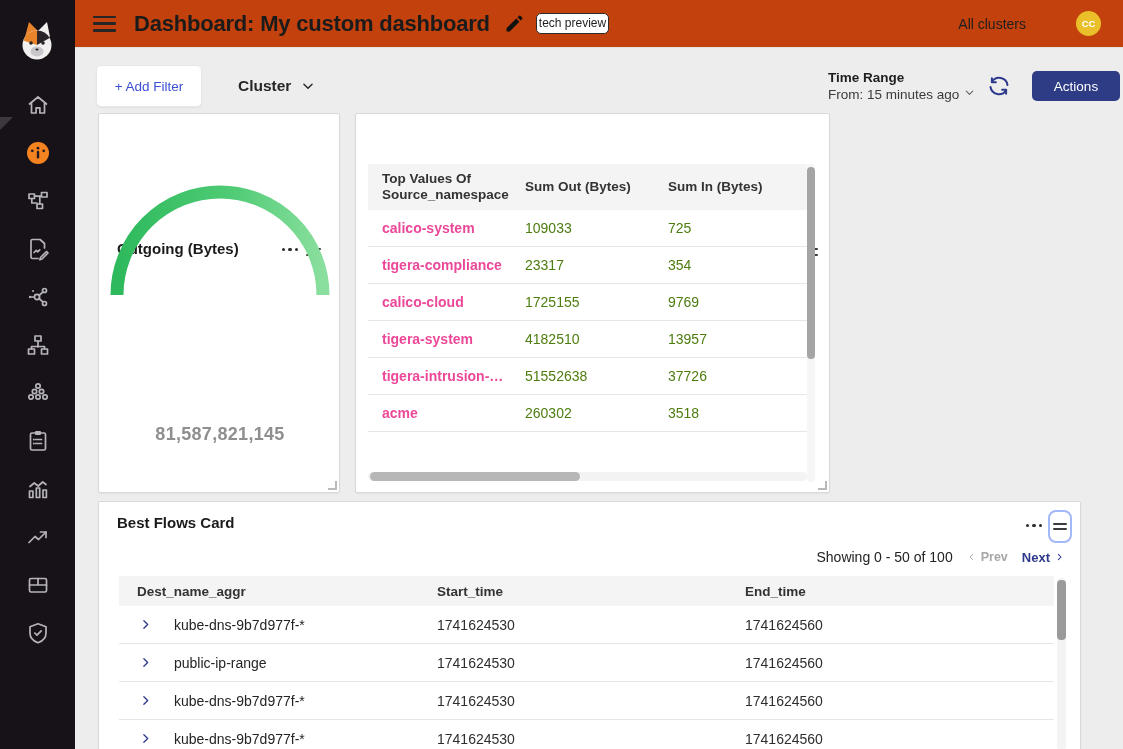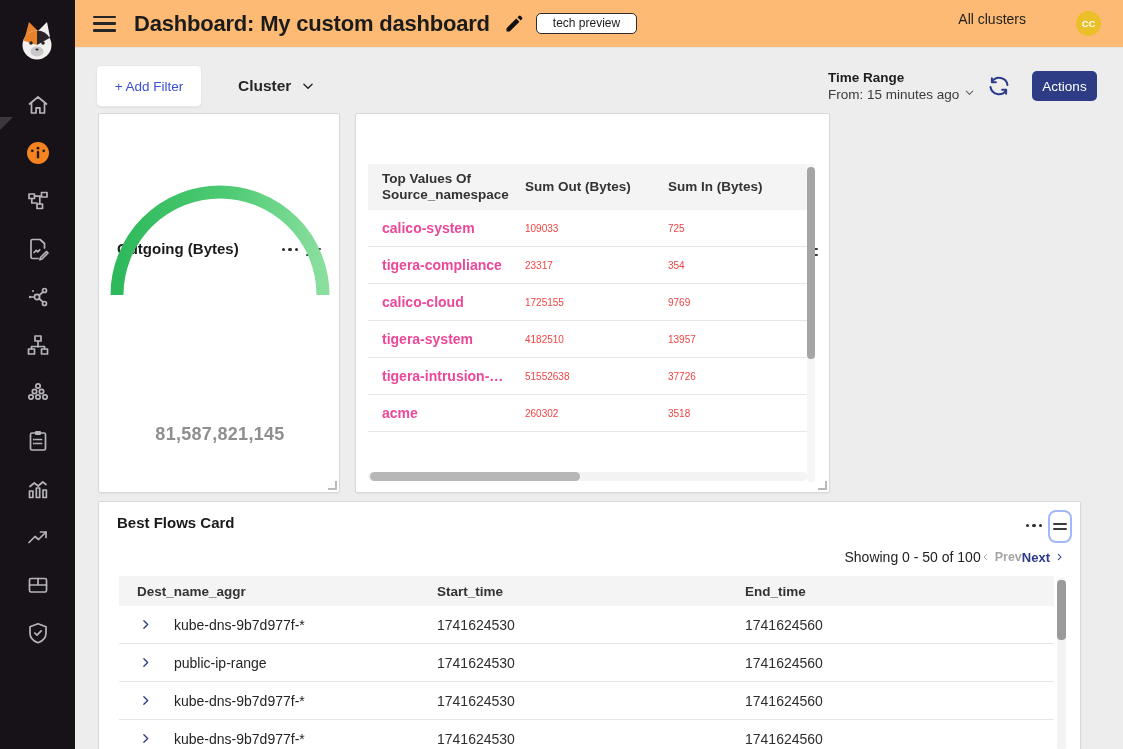--- a/index.html
+++ b/index.html
@@ -12,47 +12,47 @@
   .logo { position:absolute; left:15px; top:18px; width:44px; height:48px; }
   .side-notch { position:absolute; left:0; top:117px; width:0; height:0;
     border-left:13px solid #3c383e; border-bottom:13px solid transparent; }
   .side-nav { position:absolute; left:0; top:81px; width:75px; display:flex; flex-direction:column; }
   .side-item { height:48px; display:flex; align-items:center; justify-content:center; cursor:pointer; }
   .side-item svg { width:24px; height:24px; stroke:#b7b4b9; fill:none; stroke-width:1.7;
     stroke-linecap:round; stroke-linejoin:round; }
   .side-item.active svg { stroke:none; }
 
   
-  .topbar { position:absolute; left:75px; top:0; width:1048px; height:48px; background:#fdba74;
+  .topbar { position:absolute; left:75px; top:0; width:1048px; height:48px; background:#c2410c;
     border-bottom:1px solid #e3e3e4; display:flex; align-items:center; z-index:4; }
   .hamburger { margin-left:18px; width:23px; height:16px; display:flex; flex-direction:column;
     justify-content:space-between; cursor:pointer; }
   .hamburger span { display:block; height:2.5px; background:#262626; border-radius:1px; }
   .page-title { margin-left:18px; font-size:22px; font-weight:800; color:#1b1b1b; letter-spacing:-0.2px; }
   .edit-btn { margin-left:14px; width:22px; height:22px; cursor:pointer; display:flex; align-items:center; }
   .badge { margin-left:10px; font-size:12px; font-weight:500; color:#1d1d1d;
-    border:1.4px solid #2c2c2c; border-radius:5px; padding:2px 16px 3px; background:#fff; }
-  .topbar-right { margin-left:auto; display:flex; align-items:flex-start; margin-right:22px; }
+    border:1.4px solid #2c2c2c; border-radius:5px; padding:2px 2px 3px; background:#fff; }
+  .topbar-right { margin-left:auto; display:flex; align-items:center; margin-right:22px; }
   .clusters-label { font-size:14px; font-weight:500; color:#1f1f1f; margin-right:50px; cursor:pointer; }
   .avatar { width:25px; height:25px; border-radius:50%; background:#eabf29; color:#ffffff;
     font-size:9.5px; font-weight:700; display:flex; align-items:center; justify-content:center; cursor:pointer; }
 
   
   .btn-add-filter { position:absolute; left:96px; top:65px; width:106px; height:42px; background:#fff;
     border:1px solid #e7e7e8; border-radius:5px; box-shadow:0 1px 2px rgba(0,0,0,.05);
     color:#3d50d4; font-size:13.5px; font-weight:500; cursor:pointer;
     display:flex; align-items:center; justify-content:center; font-family:inherit; }
   .cluster-dd { position:absolute; left:238px; top:74px; height:24px; display:flex; align-items:center;
     gap:10px; cursor:pointer; }
   .cluster-dd .lbl { font-size:15.5px; font-weight:600; color:#272727; }
   .time-range { position:absolute; left:828px; top:70px; cursor:pointer; }
   .time-range .tr-label { font-size:13.5px; font-weight:700; color:#1e1e1e; }
   .time-range .tr-value { margin-top:2px; font-size:13.5px; color:#3a3a3a; display:flex; align-items:flex-start; gap:5px; }
   .refresh-btn { position:absolute; left:987px; top:74px; width:24px; height:24px; cursor:pointer; }
-  .btn-actions { position:absolute; left:1032px; top:71px; width:65px; height:30px; background:#2d3c85;
+  .btn-actions { position:absolute; left:1032px; top:71px; width:88px; height:30px; background:#2d3c85;
     border:none; border-radius:5px; color:#fff; font-size:13.5px; font-weight:500; cursor:pointer; font-family:inherit; }
 
   
   .card { position:absolute; background:#fff; border:1px solid #d9d9da; border-radius:2px;
     box-shadow:0 1px 2px rgba(0,0,0,.05); }
   .card-title { position:absolute; font-size:15px; font-weight:800; color:#1b1b1b; }
   .dots-icon { position:absolute; display:flex; gap:3px; cursor:pointer; padding:4px 0; }
   .dots-icon i { width:3.4px; height:3.4px; border-radius:50%; background:#2c2c2c; }
   .drag-icon { position:absolute; display:flex; flex-direction:column; gap:3.5px; cursor:grab; padding:4px 0; }
   .drag-icon i { width:15px; height:2px; background:#3c3c3c; border-radius:1px; }
@@ -77,33 +77,33 @@
   #card-datavol .dots-icon { left:421px; top:130px; }
   #card-datavol .drag-icon { left:447px; top:130px; }
   .dv-table { position:absolute; left:12px; top:50px; width:439px; }
   .dv-header { display:grid; grid-template-columns:143px 143px 153px; background:#f4f4f5; height:46px;
     align-items:center; }
   .dv-header div { padding-left:14px; font-size:13.5px; font-weight:700; color:#333; line-height:1.2; }
   .dv-row { display:grid; grid-template-columns:143px 143px 153px; height:37px; align-items:center;
     border-bottom:1px solid #e6e6e7; background:#fff; }
   .dv-row a { padding-left:14px; font-size:14px; font-weight:700; color:#ec4899; text-decoration:none;
     white-space:nowrap; overflow:hidden; text-overflow:ellipsis; cursor:pointer; }
-  .dv-row span { padding-left:14px; font-size:10px; color:#ef4444; }
+  .dv-row span { padding-left:14px; font-size:14px; color:#4d7c0f; }
   .dv-vscroll { position:absolute; left:451px; top:50px; width:8px; height:318px; background:#f6f6f6; border-radius:4px; }
   .dv-vscroll .thumb { position:absolute; left:0; top:3px; width:8px; height:192px; background:#a5a5a5; border-radius:4px; }
   .dv-hscroll { position:absolute; left:12px; top:358px; width:439px; height:9px; background:#f3f3f3; border-radius:5px; }
   .dv-hscroll .thumb { position:absolute; left:2px; top:0; width:210px; height:9px; background:#b7b7b7; border-radius:5px; }
 
   
   #card-bestflows { left:98px; top:501px; width:983px; height:400px; }
   #card-bestflows .card-title { left:18px; top:513px; }
   #card-bestflows .dots-icon { left:927px; top:18px; }
   #card-bestflows .drag-focus { left:949px; top:8px; }
   .bf-pagination { position:absolute; left:0; top:548px; width:965px; display:flex; align-items:center;
-    justify-content:flex-end; }
+    justify-content:flex-end; gap:14px; }
   .bf-showing { font-size:14px; font-weight:500; color:#222; }
   .bf-prev { display:flex; align-items:center; gap:5px; font-size:12.5px; font-weight:600; color:#a6a6a6; cursor:default; }
   .bf-next { display:flex; align-items:center; gap:5px; font-size:13px; font-weight:700; color:#2d3a8c; cursor:pointer; }
   .bf-table { position:absolute; left:20px; top:575px; width:935px; }
   .bf-header { display:grid; grid-template-columns:300px 308px 327px; background:#f4f4f5; height:30px; align-items:center; }
   .bf-header div { padding-left:18px; font-size:13.5px; font-weight:700; color:#333; }
   .bf-row { display:grid; grid-template-columns:300px 308px 327px; height:38px; align-items:center;
     border-bottom:1px solid #e6e6e7; background:#fff; }
   .bf-cell-dest { padding-left:20px; display:flex; align-items:center; gap:22px; font-size:14px; color:#242424; }
   .bf-row span.num { padding-left:18px; font-size:14px; color:#2e2e2e; }

